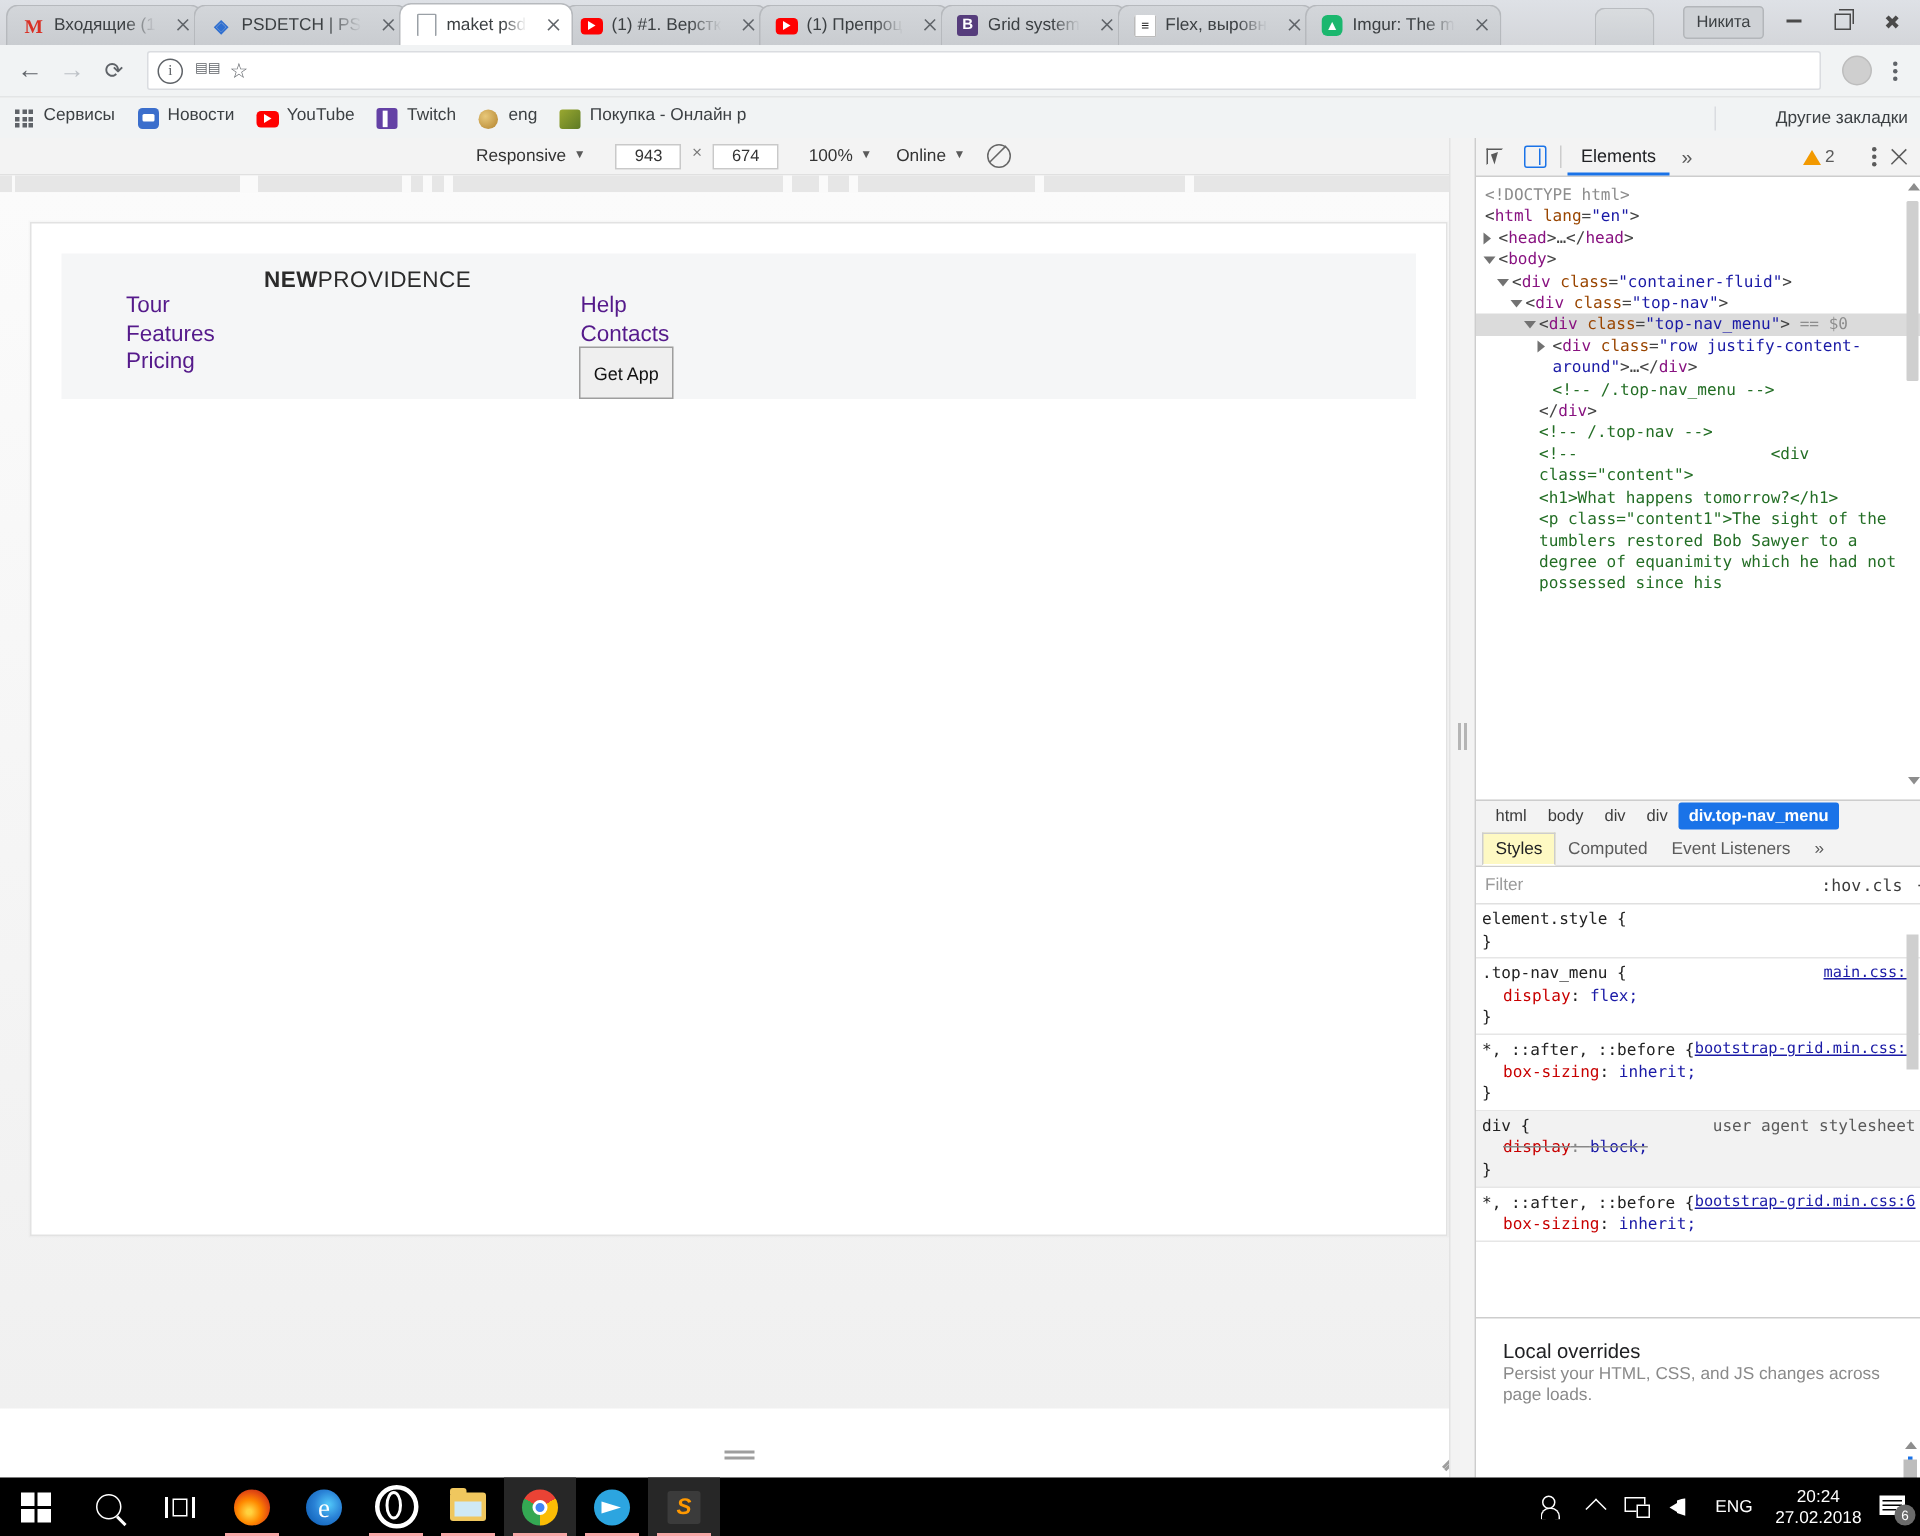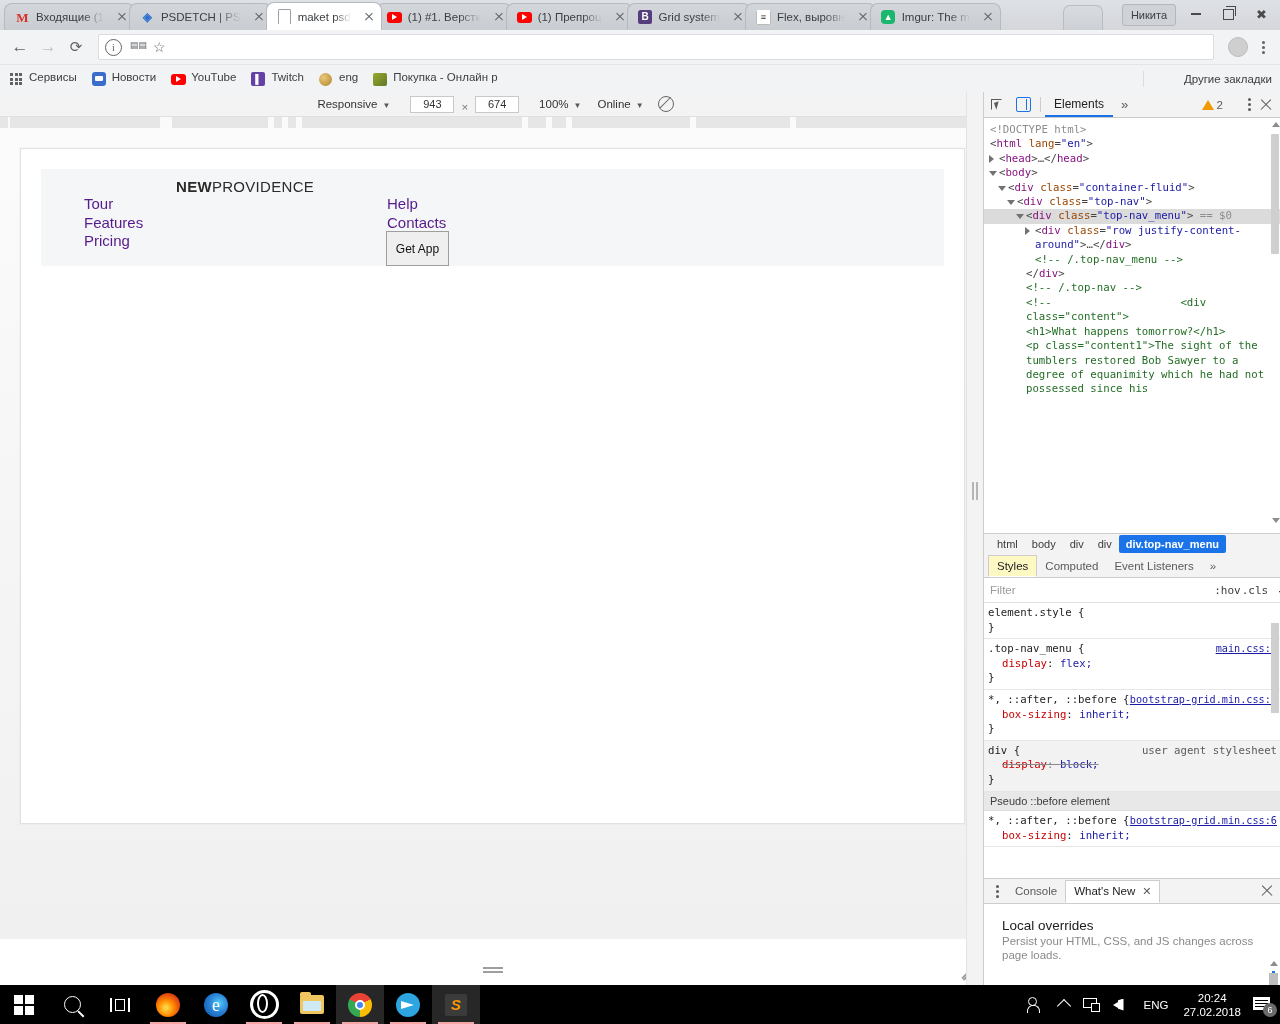--- a/index.html
+++ b/index.html
@@ -115,21 +115,21 @@
        color:#3c4043;}
   .bm-sep{position:absolute;right:136px;width:1px;height:16px;background:#dadce0;}
 
   
   .contentarea{position:absolute;left:0;top:92px;width:1280px;height:893px;background:#fff;}
 
   
   .devtoolbar{position:absolute;left:0;top:0;width:983px;height:24px;background:#f3f3f3;
        border-bottom:1px solid #e0e0e0;display:flex;align-items:center;justify-content:center;
        font-size:11.5px;color:#333;}
-  .dt-item{display:flex;align-items:flex-end;margin:0 8px;}
+  .dt-item{display:flex;align-items:flex-start;margin:0 8px;}
   .caret{margin-left:5px;font-size:8px;color:#5a5a5a;}
   .dt-input{width:42px;height:15px;border:1px solid #c9c9c9;background:#fff;text-align:center;
        font-size:11px;color:#333;line-height:15px;margin:0 4px;}
   .dt-x{color:#777;margin:0 3px;}
   .dt-nothrottle{width:14px;height:14px;border:1.3px solid #666;border-radius:50%;
        position:relative;margin-left:6px;}
   .dt-nothrottle::after{content:"";position:absolute;left:-1px;top:5px;width:15px;height:1.3px;
        background:#666;transform:rotate(-45deg);}
   .devtoolbar-kebab{position:absolute;right:10px;top:5px;display:flex;flex-direction:column;
        gap:2px;align-items:center;}
@@ -679,47 +679,31 @@
             <div class="sel-name">*, ::after, ::before {</div>
             <div class="" style="padding-left:14px"><span class="propname">box-sizing</span><span>: </span><span class="propval">inherit;</span></div>
             <div>}</div>
           </div>
           <div class="srule ua">
             <span class="uaname" style="position:absolute;right:4px;top:3px;">user agent stylesheet</span>
             <div class="sel-name">div {</div>
             <div class="struck" style="padding-left:14px"><span class="propname">display</span><span>: </span><span class="propval">block;</span></div>
             <div>}</div>
           </div>
-          <div class="pseudo-hdr">Pseudo ::before element</div>
           <div class="srule">
             <span class="src" style="">bootstrap-grid.min.css:6</span>
             <div class="sel-name">*, ::after, ::before {</div>
             <div class="" style="padding-left:14px"><span class="propname">box-sizing</span><span>: </span><span class="propval">inherit;</span></div>
           </div>
           <div class="styles-scroll">
           <span class="thumb"></span>
         </div>
       </div>
 
       <div class="drawer">
-        <div class="drawer-tabs" id="drawertabs">
-          <div class="drawer-kebab">
-              <i></i>
-              <i></i>
-              <i></i>
-            </div>
-        <span class="dtab">
-              <span>Console</span>
-            </span>
-            <span class="dtab sel">
-              <span>What's New</span>
-              <span class="x">✕</span>
-            </span>
-            <span class="drawer-close"></span>
-          </div>
         <div class="wn-list" id="wnlist">
             <div class="wn-item">
               <div class="wn-title">Local overrides</div>
               <div class="wn-desc">Persist your HTML, CSS, and JS changes across page loads.</div>
             </div>
           </div>
         <div class="wn-scroll">
           <span class="sc-up"></span>
           <span class="track"></span>
           <span class="thumb"></span>

